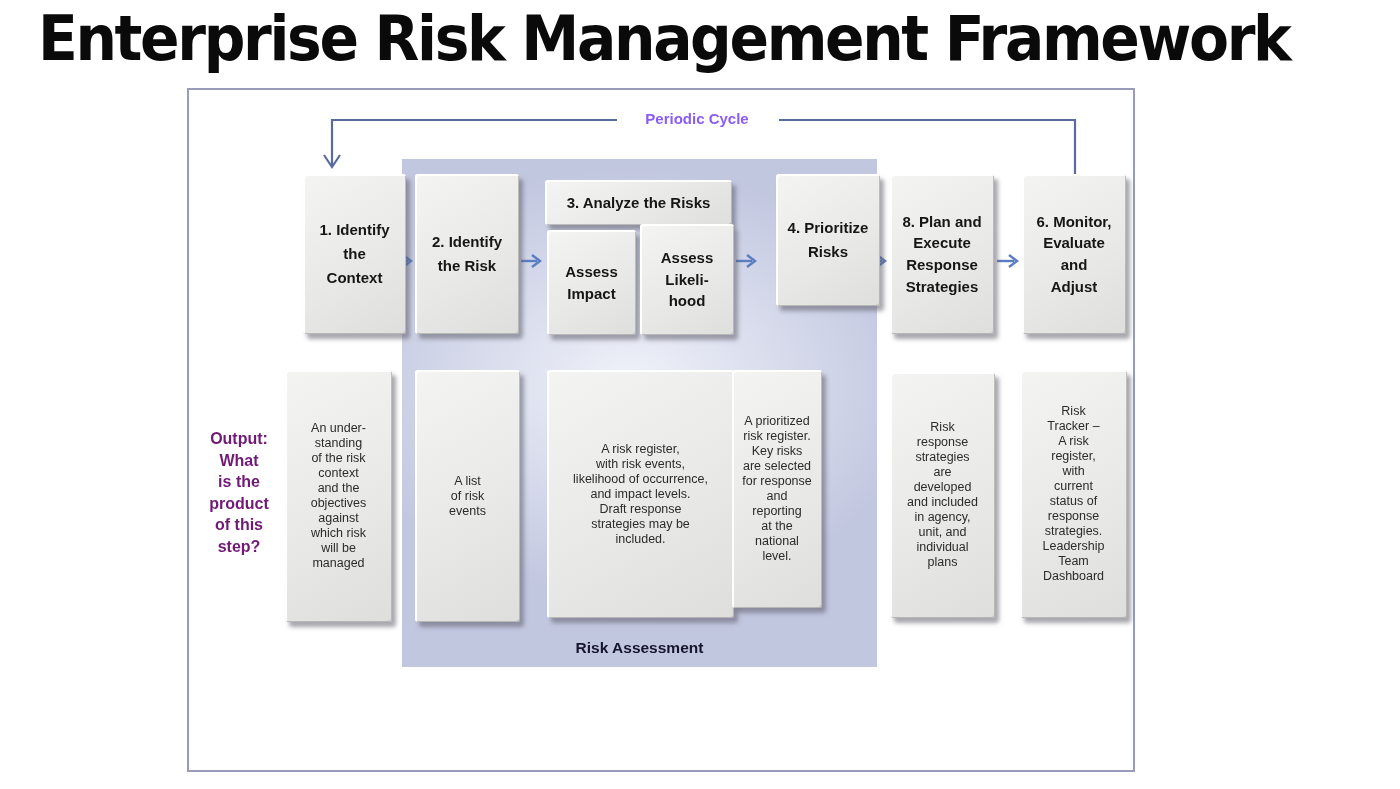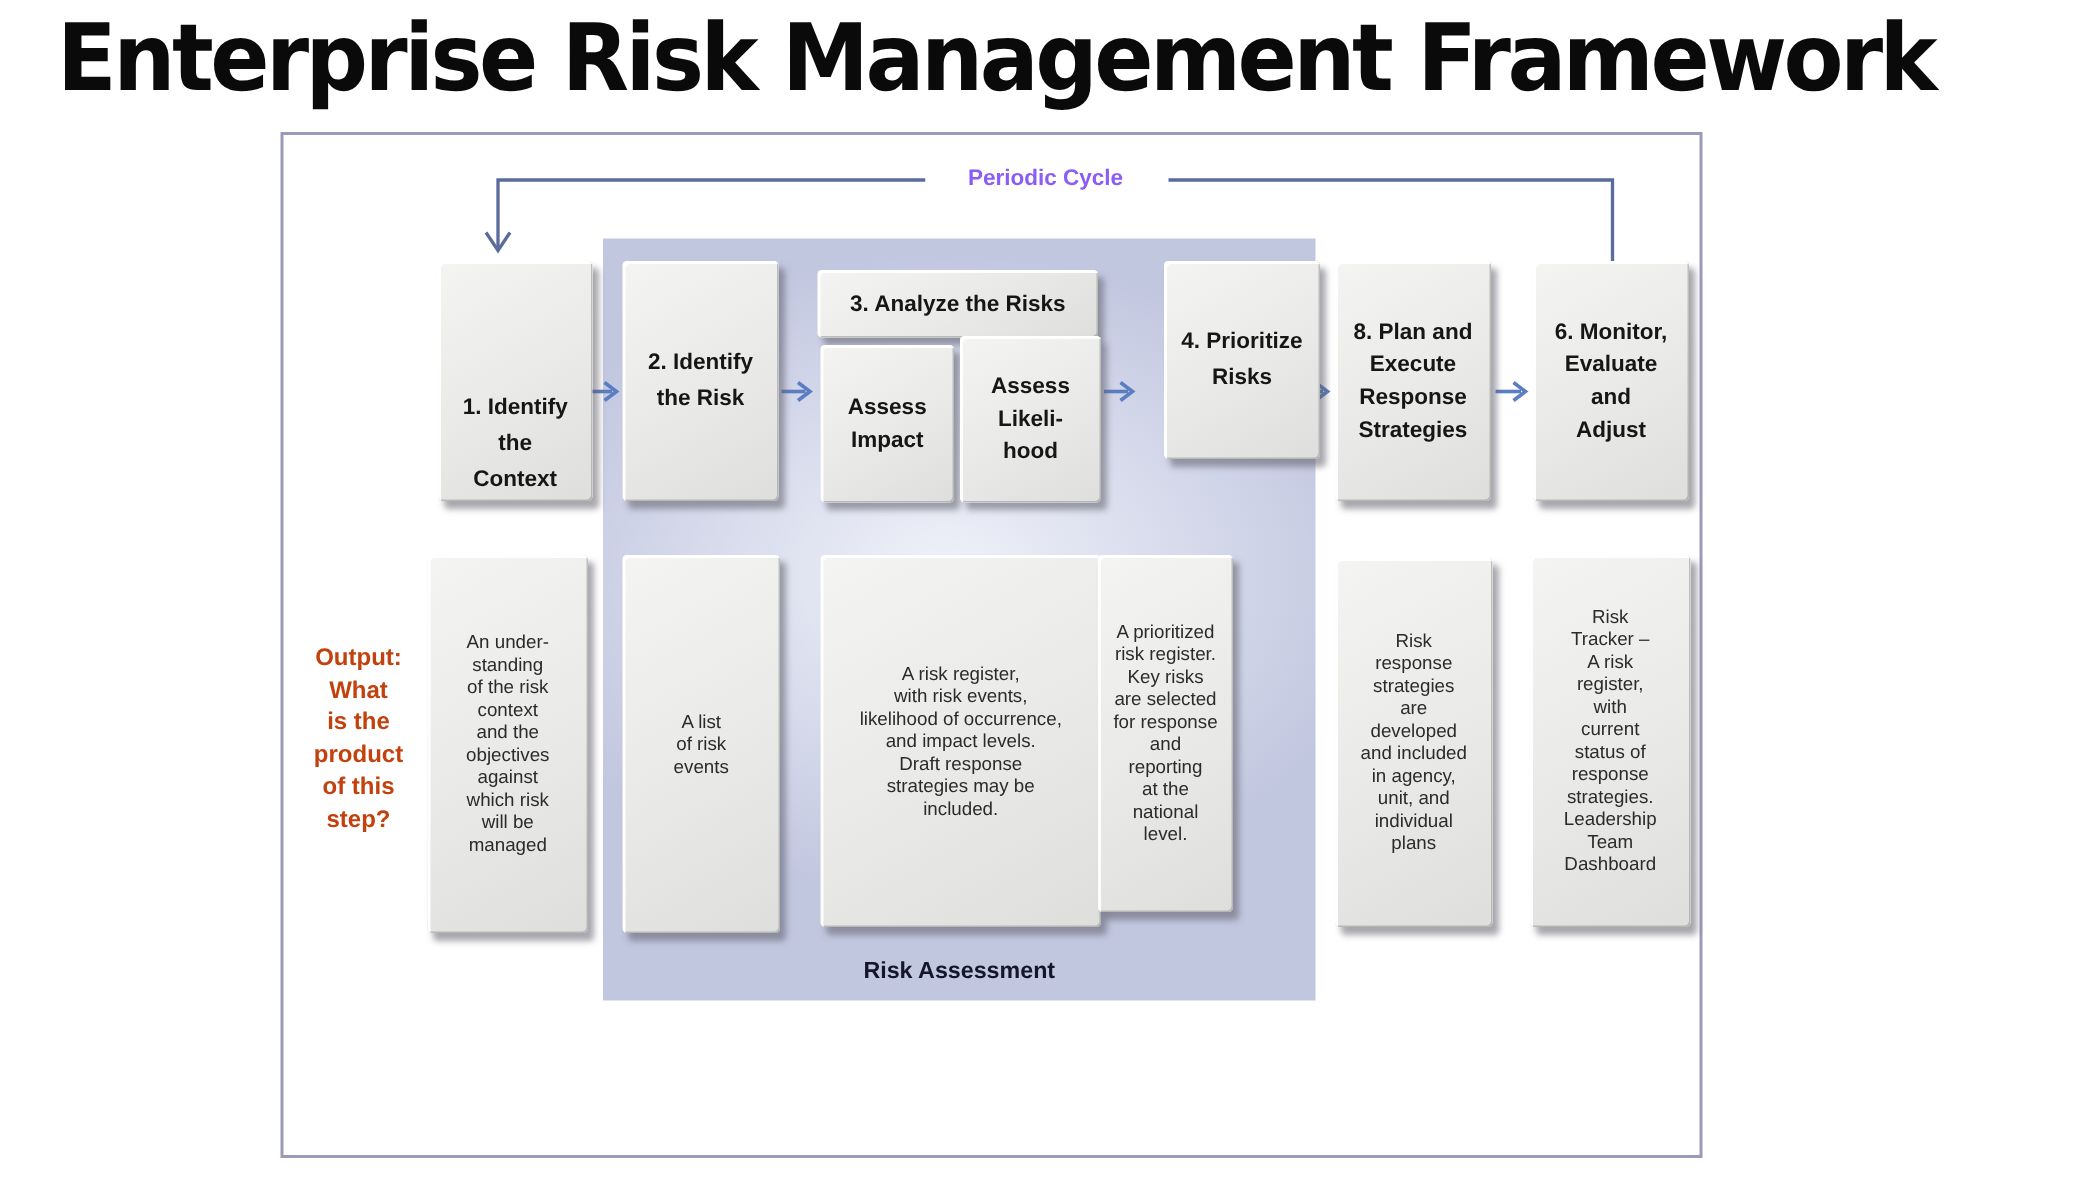--- a/index.html
+++ b/index.html
@@ -40,21 +40,21 @@
       inset -1px -1px 0 rgba(150,150,148,0.55),
       4px 5px 4px rgba(95,95,105,0.55);
     display:flex;align-items:center;justify-content:center;text-align:center;
   }
   .pre{white-space:pre-line;}
   .step-text{font-weight:bold;font-size:15px;line-height:1.6;color:#161616;padding:2px 3px;}
   .step-text.tight{line-height:1.45;}
   .out-text{font-size:12.5px;line-height:1.2;color:#2b2b2b;padding:3px 4px;}
   .output-question{
     position:absolute;left:6px;top:338px;width:88px;text-align:center;
-    font-weight:bold;font-size:16px;line-height:1.35;color:#c2410c;
+    font-weight:bold;font-size:16px;line-height:1.35;color:#701a75;
   }
   .comm-bar{
     position:absolute;left:98px;top:615px;width:836px;height:44px;
   }
   .comm-text{font-weight:bold;font-size:14.5px;color:#161616;}
 </style>
 </head>
 <body>
 
 <div class="canvas">
@@ -82,21 +82,21 @@
         <path class="flow-arrow" d="M558,165 L566,171 L558,177"></path>
         <line class="flow-arrow" x1="677" y1="171" x2="693" y2="171"></line>
         <path class="flow-arrow" d="M688,165 L696,171 L688,177"></path>
         <line class="flow-arrow" x1="808" y1="171" x2="825" y2="171"></line>
         <path class="flow-arrow" d="M820,165 L828,171 L820,177"></path>
       </g>
     </svg>
 
     <div class="pc-label">Periodic Cycle</div>
 
-    <div class="box3d" style="left:103px;top:84px;width:103px;height:160px;align-items:flex-end;">
+    <div class="box3d" style="left:114px;top:84px;width:103px;height:160px;">
       <div class="step-text pre">1. Identify
 the
 Context</div>
     </div>
     <div class="box3d" style="left:226px;top:84px;width:104px;height:160px;">
       <div class="step-text pre">2. Identify
 the Risk</div>
     </div>
     <div class="box3d" style="left:356px;top:90px;width:187px;height:45px;">
       <div class="step-text tight">3. Analyze the Risks</div>

